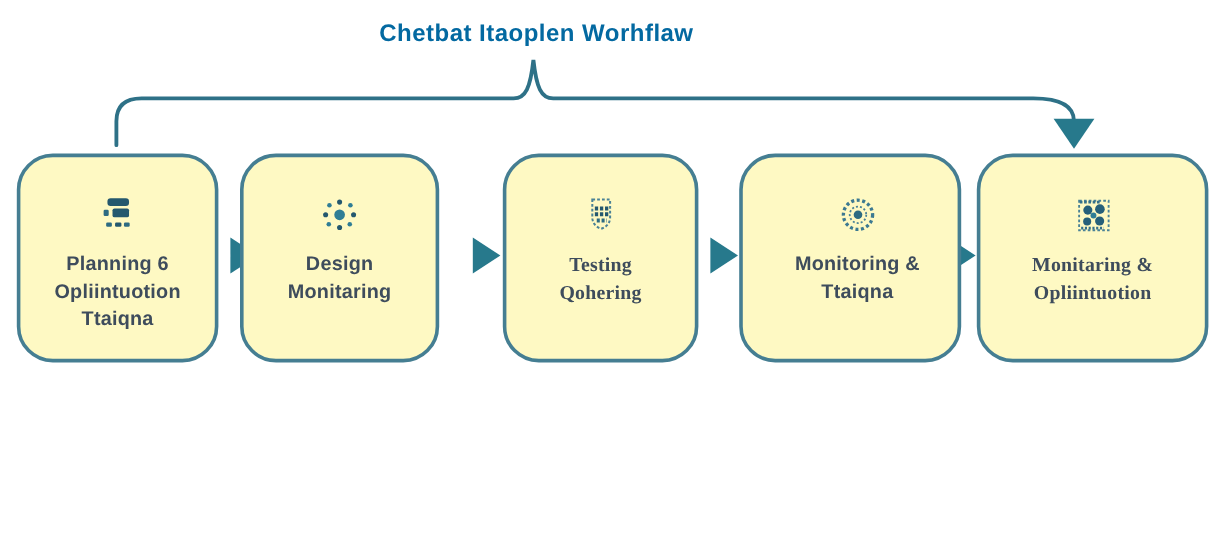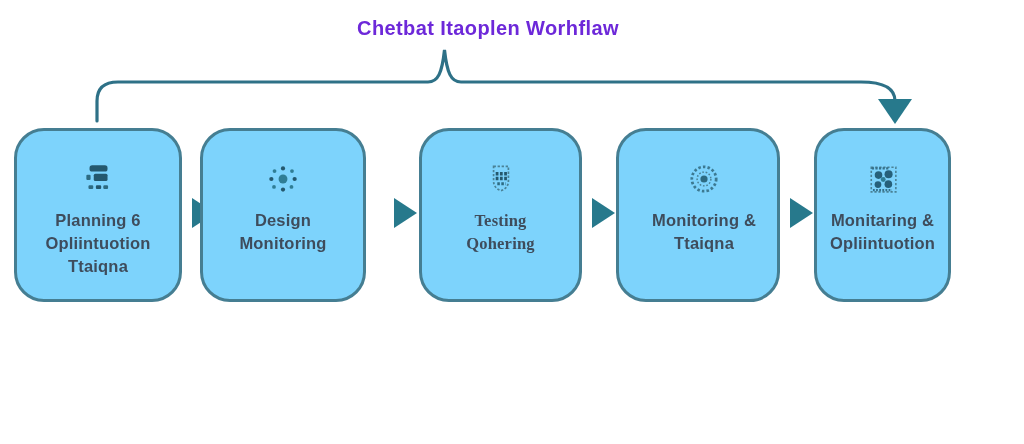--- a/index.html
+++ b/index.html
@@ -2,35 +2,35 @@
 <html><head>
 <meta charset="utf-8">
 <style>
   html,body{margin:0;padding:0;background:#ffffff;}
   body{width:1024px;height:444px;position:relative;overflow:hidden;
        font-family:"Liberation Sans",sans-serif;}
   .canvas{position:absolute;inset:0;width:1024px;height:444px;}
 
   .diagram-title{
     position:absolute;top:17px;left:0;width:894px;text-align:center;
-    font-size:20px;font-weight:bold;color:#6d28d9;letter-spacing:.4px;padding-left:41px;
+    font-size:20px;font-weight:bold;color:#0369a1;letter-spacing:.4px;
   }
 
   .connector-svg{position:absolute;top:0;left:0;pointer-events:none;}
 
   .step{
     position:absolute;top:128px;height:174px;box-sizing:border-box;
-    background:#7dd3fc;border:3px solid #457e92;border-radius:30px;
+    background:#fef9c3;border:3px solid #457e92;border-radius:30px;
     display:flex;flex-direction:column;align-items:center;
   }
   .step-1{left:14px;width:168px;}
   .step-2{left:200px;width:166px;}
   .step-3{left:419px;width:163px;font-family:Liberation Serif, serif;}
-  .step-4{left:616px;width:164px;padding-left:12px;}
-  .step-5{left:814px;width:137px;}
+  .step-4{left:616px;width:185px;padding-left:12px;}
+  .step-5{left:814px;width:193px;font-family:Liberation Serif, serif;}
 
   .step .icon-wrap{margin-top:28px;height:40px;display:flex;align-items:center;justify-content:center;}
   .step .label{
     margin-top:10px;text-align:center;font-weight:bold;font-size:16.5px;
     line-height:23px;color:#3e4c5c;letter-spacing:.2px;
   }
   .label span{display:block;}
 </style>
 </head>
 <body>
@@ -78,21 +78,21 @@
         <circle cx="28" cy="17" r="2" fill="#24586e"></circle>
         <circle cx="25" cy="24.5" r="1.8" fill="#2f7d95"></circle>
         <circle cx="17" cy="27" r="2" fill="#24586e"></circle>
         <circle cx="8.5" cy="24.5" r="1.8" fill="#2f7d95"></circle>
         <circle cx="6" cy="17" r="2" fill="#24586e"></circle>
         <circle cx="9" cy="9.5" r="1.8" fill="#2f7d95"></circle>
       </svg>
     </div>
     <div class="label">
       <span>Design</span>
-      <span>Monitoring</span>
+      <span>Monitaring</span>
     </div>
   </div>
 
   <div class="step step-3">
     <div class="icon-wrap">
       <svg width="36" height="36" viewBox="0 0 34 34">
         <path d="M10 5 h14 v14 c0 5 -3.5 8 -7 9 c-3.5 -1 -7 -4 -7 -9 z" fill="none" stroke="#4a8296" stroke-width="1.6" stroke-dasharray="2.2 1.6"></path>
         <line x1="12" y1="12" x2="23" y2="12" stroke="#24586e" stroke-width="3.2" stroke-dasharray="2.6 1.4"></line>
         <line x1="12" y1="16.5" x2="23" y2="16.5" stroke="#24586e" stroke-width="3.2" stroke-dasharray="2.6 1.4"></line>
         <line x1="13.5" y1="21.5" x2="21.5" y2="21.5" stroke="#2d6b82" stroke-width="3" stroke-dasharray="2.4 1.4"></line>

